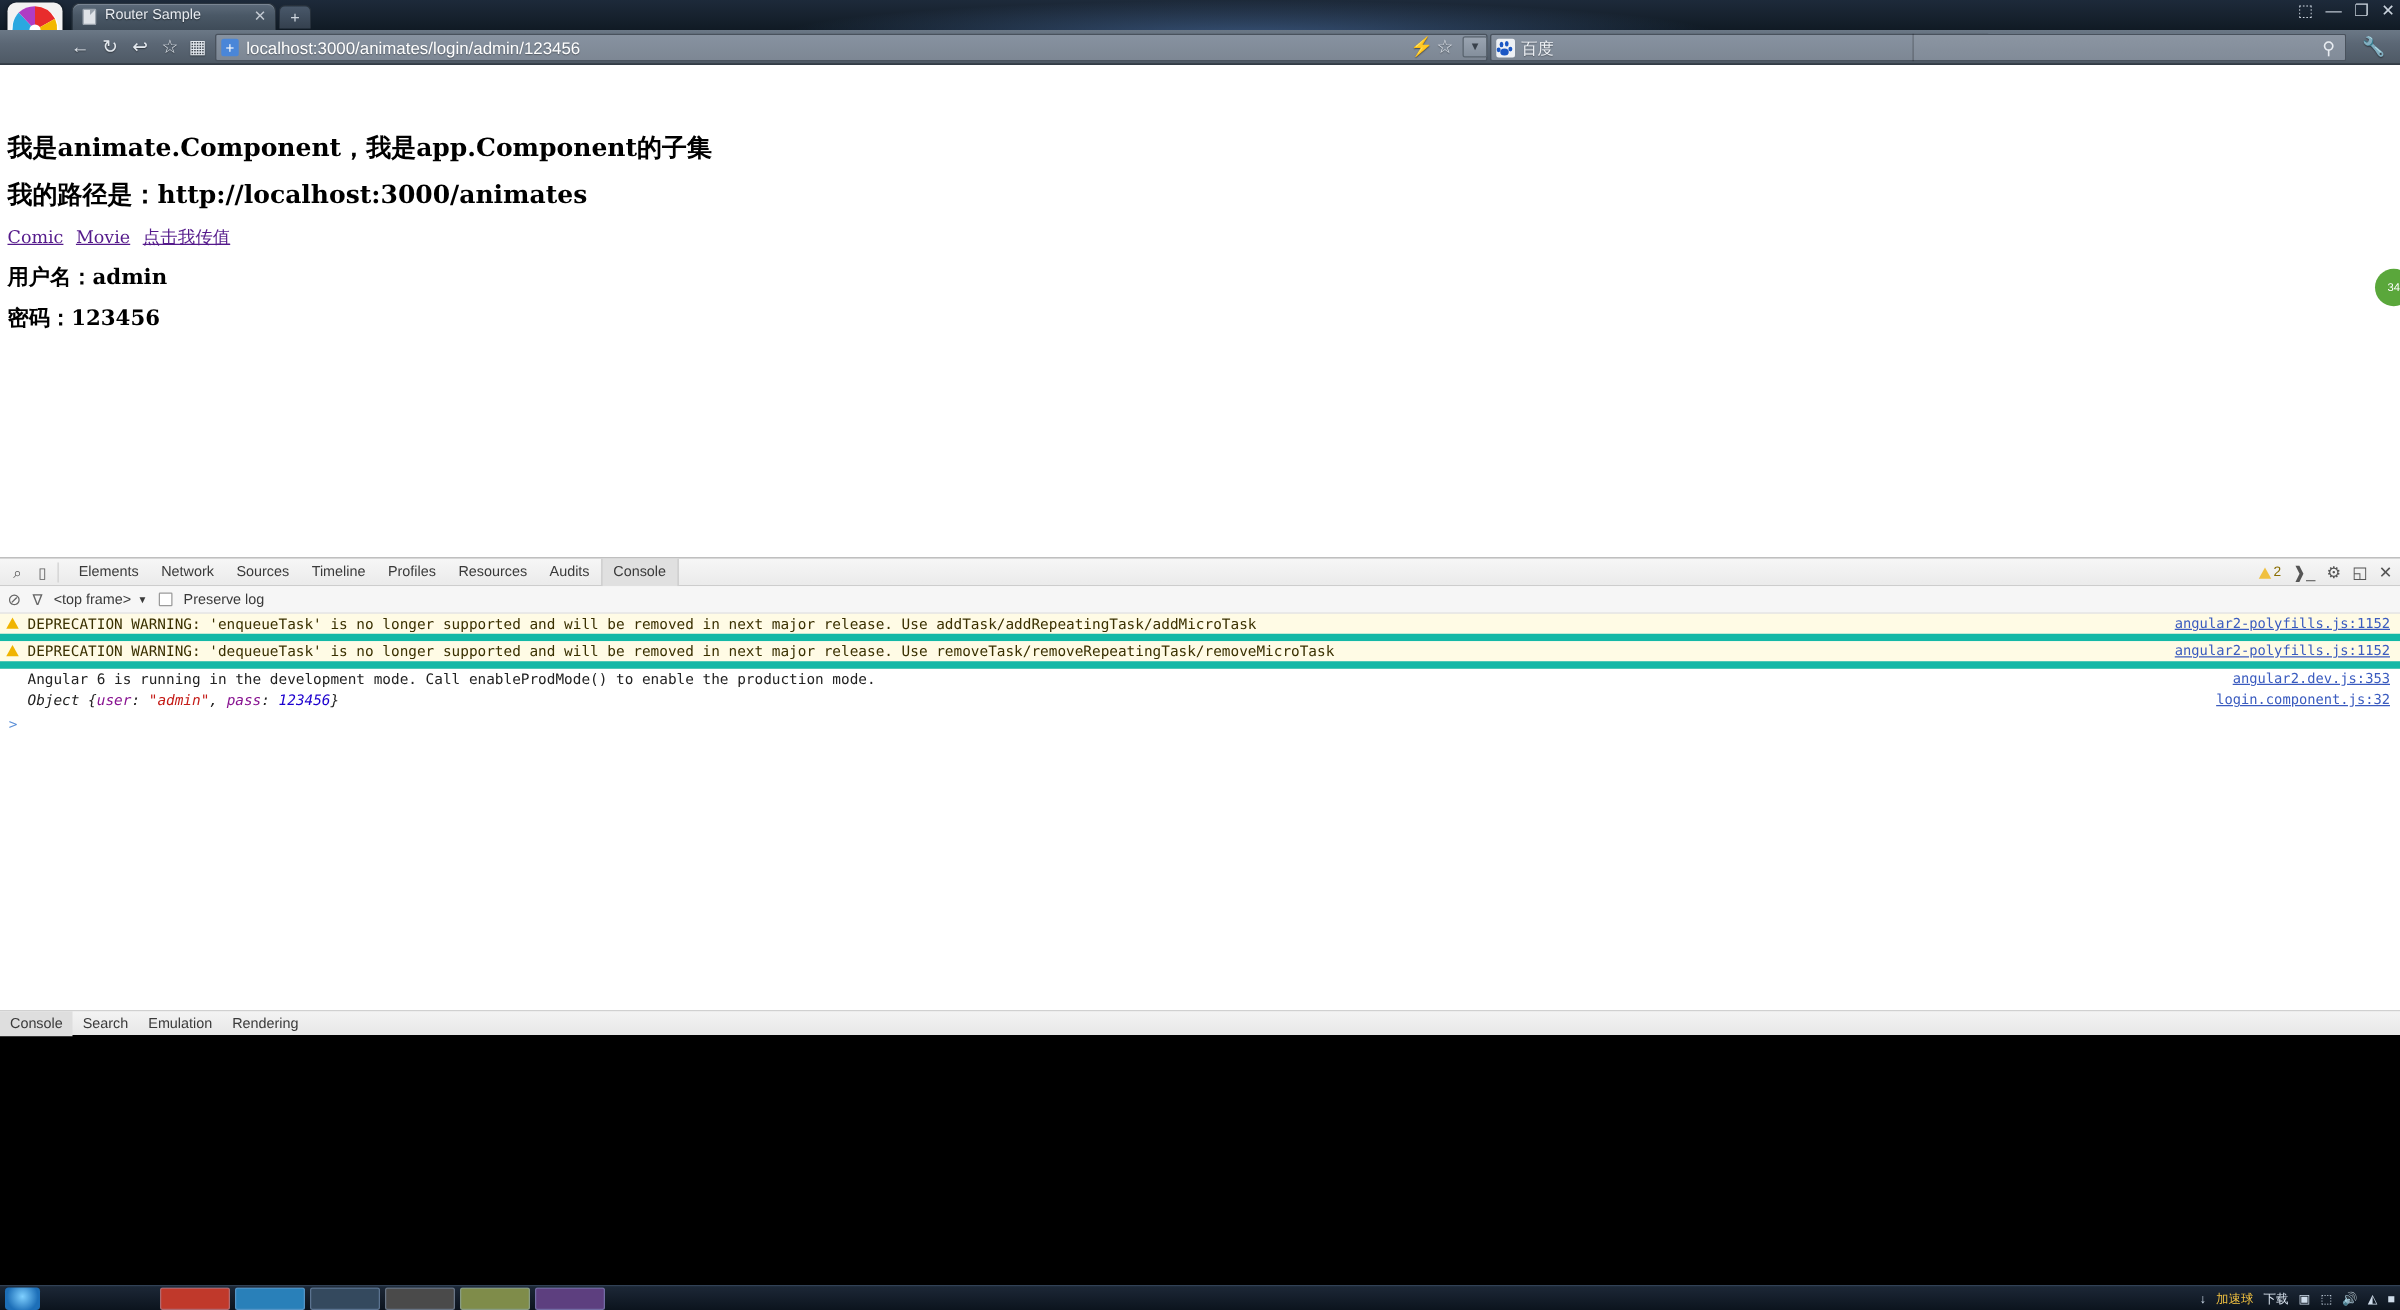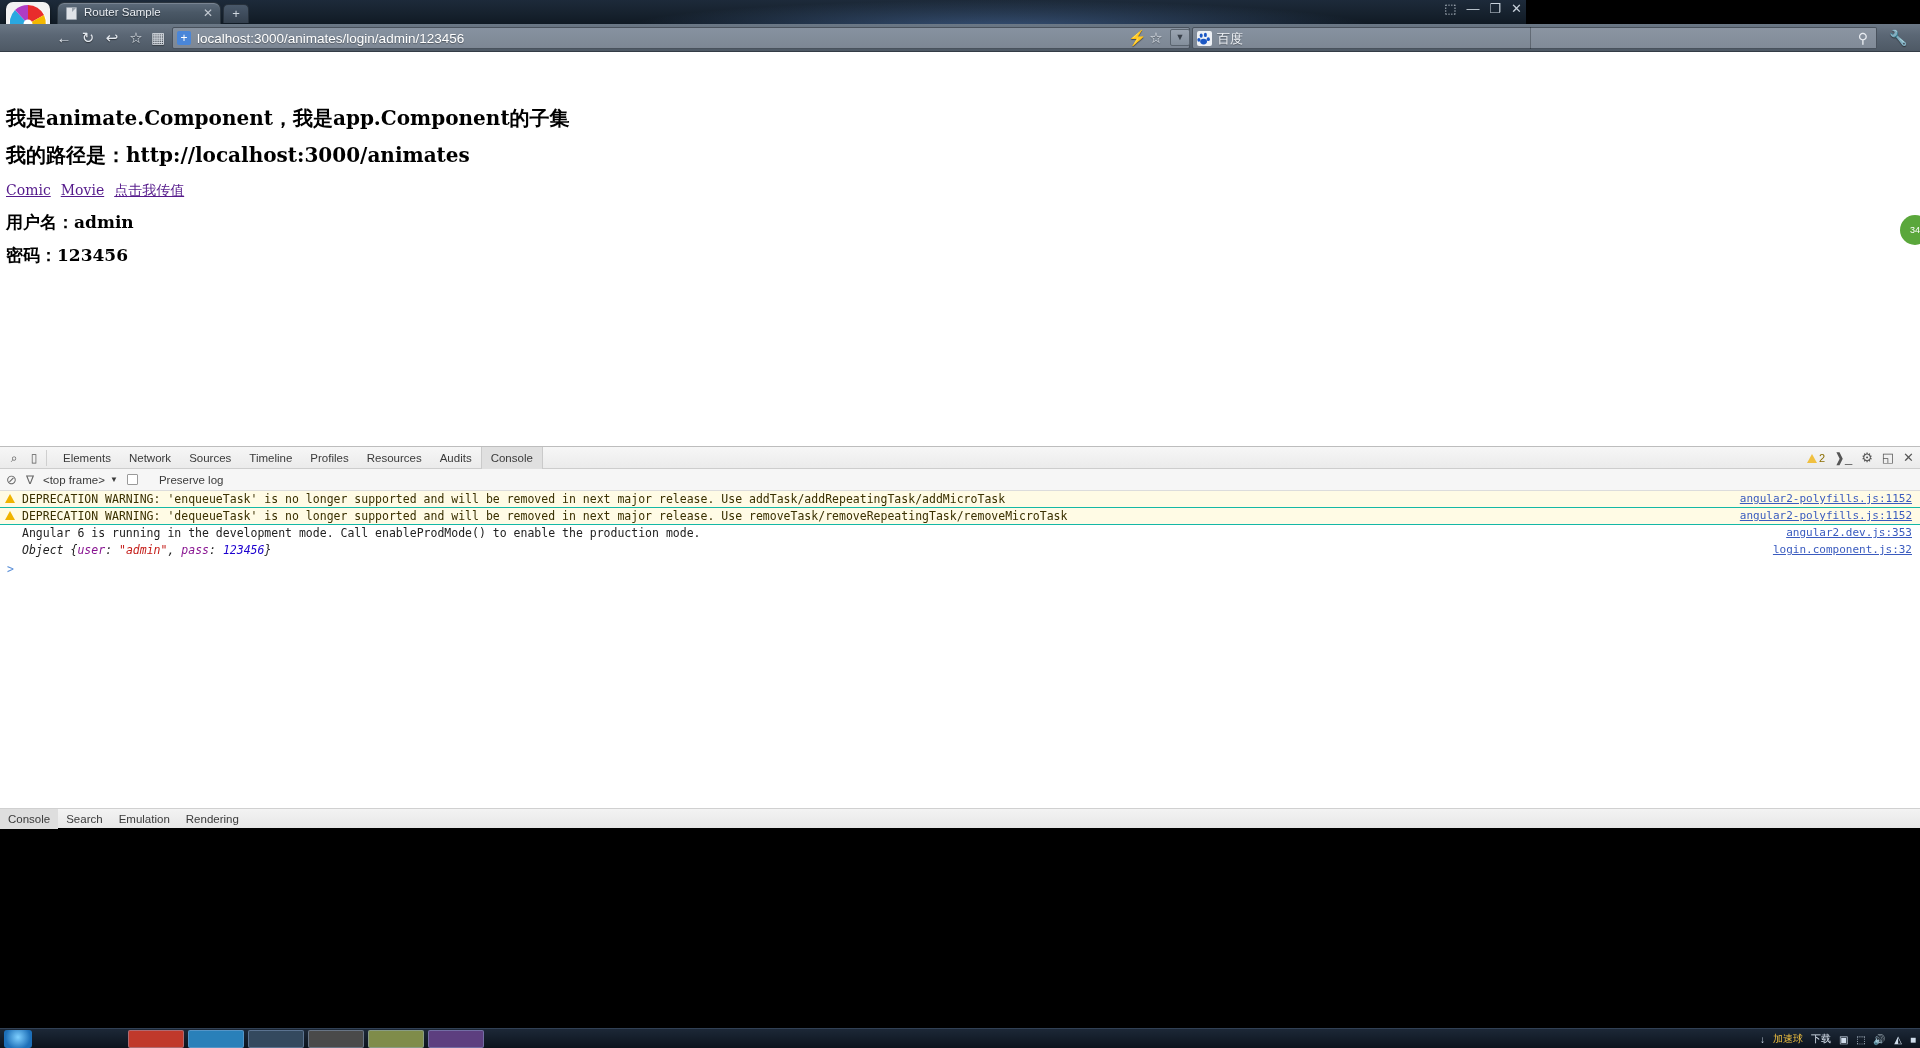--- a/index.html
+++ b/index.html
@@ -12,21 +12,21 @@
 
   
   #browser-window {
     position: absolute; left: 0; top: 0;
     width: 1920px; height: 1038px;
   }
 
   
   #tab-strip {
     position: absolute; left: 0; top: 0;
-    width: 1526px; height: 24px;
+    width: 1920px; height: 24px;
     background: linear-gradient(to bottom, #1d2a3a 0%, #16212d 60%, #101a24 100%);
   }
   #tab-strip-bg-glow {
     position: absolute; left: 620px; top: 0; width: 760px; height: 24px;
     background: radial-gradient(ellipse at 50% 120%, rgba(90,130,190,.55), rgba(60,90,140,0) 70%);
     pointer-events: none;
   }
   #chrome-logo {
     position: absolute; left: 6px; top: 2px; width: 44px; height: 44px;
     border-radius: 7px;
@@ -238,34 +238,34 @@
   
   #dt-filterbar {
     position: absolute; left: 0; top: 22px; width: 1920px; height: 22px;
     background: #f6f6f6; border-bottom: 1px solid #dcdcdc;
     display: flex; align-items: center; gap: 9px; padding-left: 6px;
     font-size: 11.5px; color: #3a3a3a;
   }
   #dt-clear-icon { font-size: 13px; color: #666; cursor: pointer; }
   #dt-filter-icon { font-size: 12px; color: #666; cursor: pointer; }
   #dt-frame-select { display: flex; align-items: center; gap: 5px; cursor: pointer; }
-  #dt-preserve { display: flex; align-items: center; gap: 21px; cursor: pointer; }
+  #dt-preserve { display: flex; align-items: center; gap: 9px; cursor: pointer; }
   #dt-preserve-box {
     width: 11px; height: 11px; border: 1px solid #9a9a9a; background: #fff; border-radius: 1px;
   }
 
   
   #console-log { position: absolute; left: 0; top: 44px; width: 1920px; }
   .c-row {
     position: relative; min-height: 16px; padding: 1px 0 1px 22px;
     font-family: "DejaVu Sans Mono", "Liberation Mono", monospace;
     font-size: 11.5px; line-height: 14px; color: #222;
     border-bottom: 1px solid transparent;
   }
-  .c-row.warning { background: #fffbe5; border-bottom: 1px solid #14b8a6; color: #3a3000; }
+  .c-row.warning { background: #fffbe5; border-bottom: 6px solid #14b8a6; color: #3a3000; }
   .c-row .c-icon {
     position: absolute; left: 5px; top: 3px;
     width: 0; height: 0; border-left: 5px solid transparent; border-right: 5px solid transparent;
     border-bottom: 9px solid #f0b400;
   }
   .c-row .c-src {
     position: absolute; right: 8px; top: 1px;
     color: #3a5bbf; text-decoration: underline; font-size: 11px; cursor: pointer;
   }
   .c-obj { font-style: italic; }

